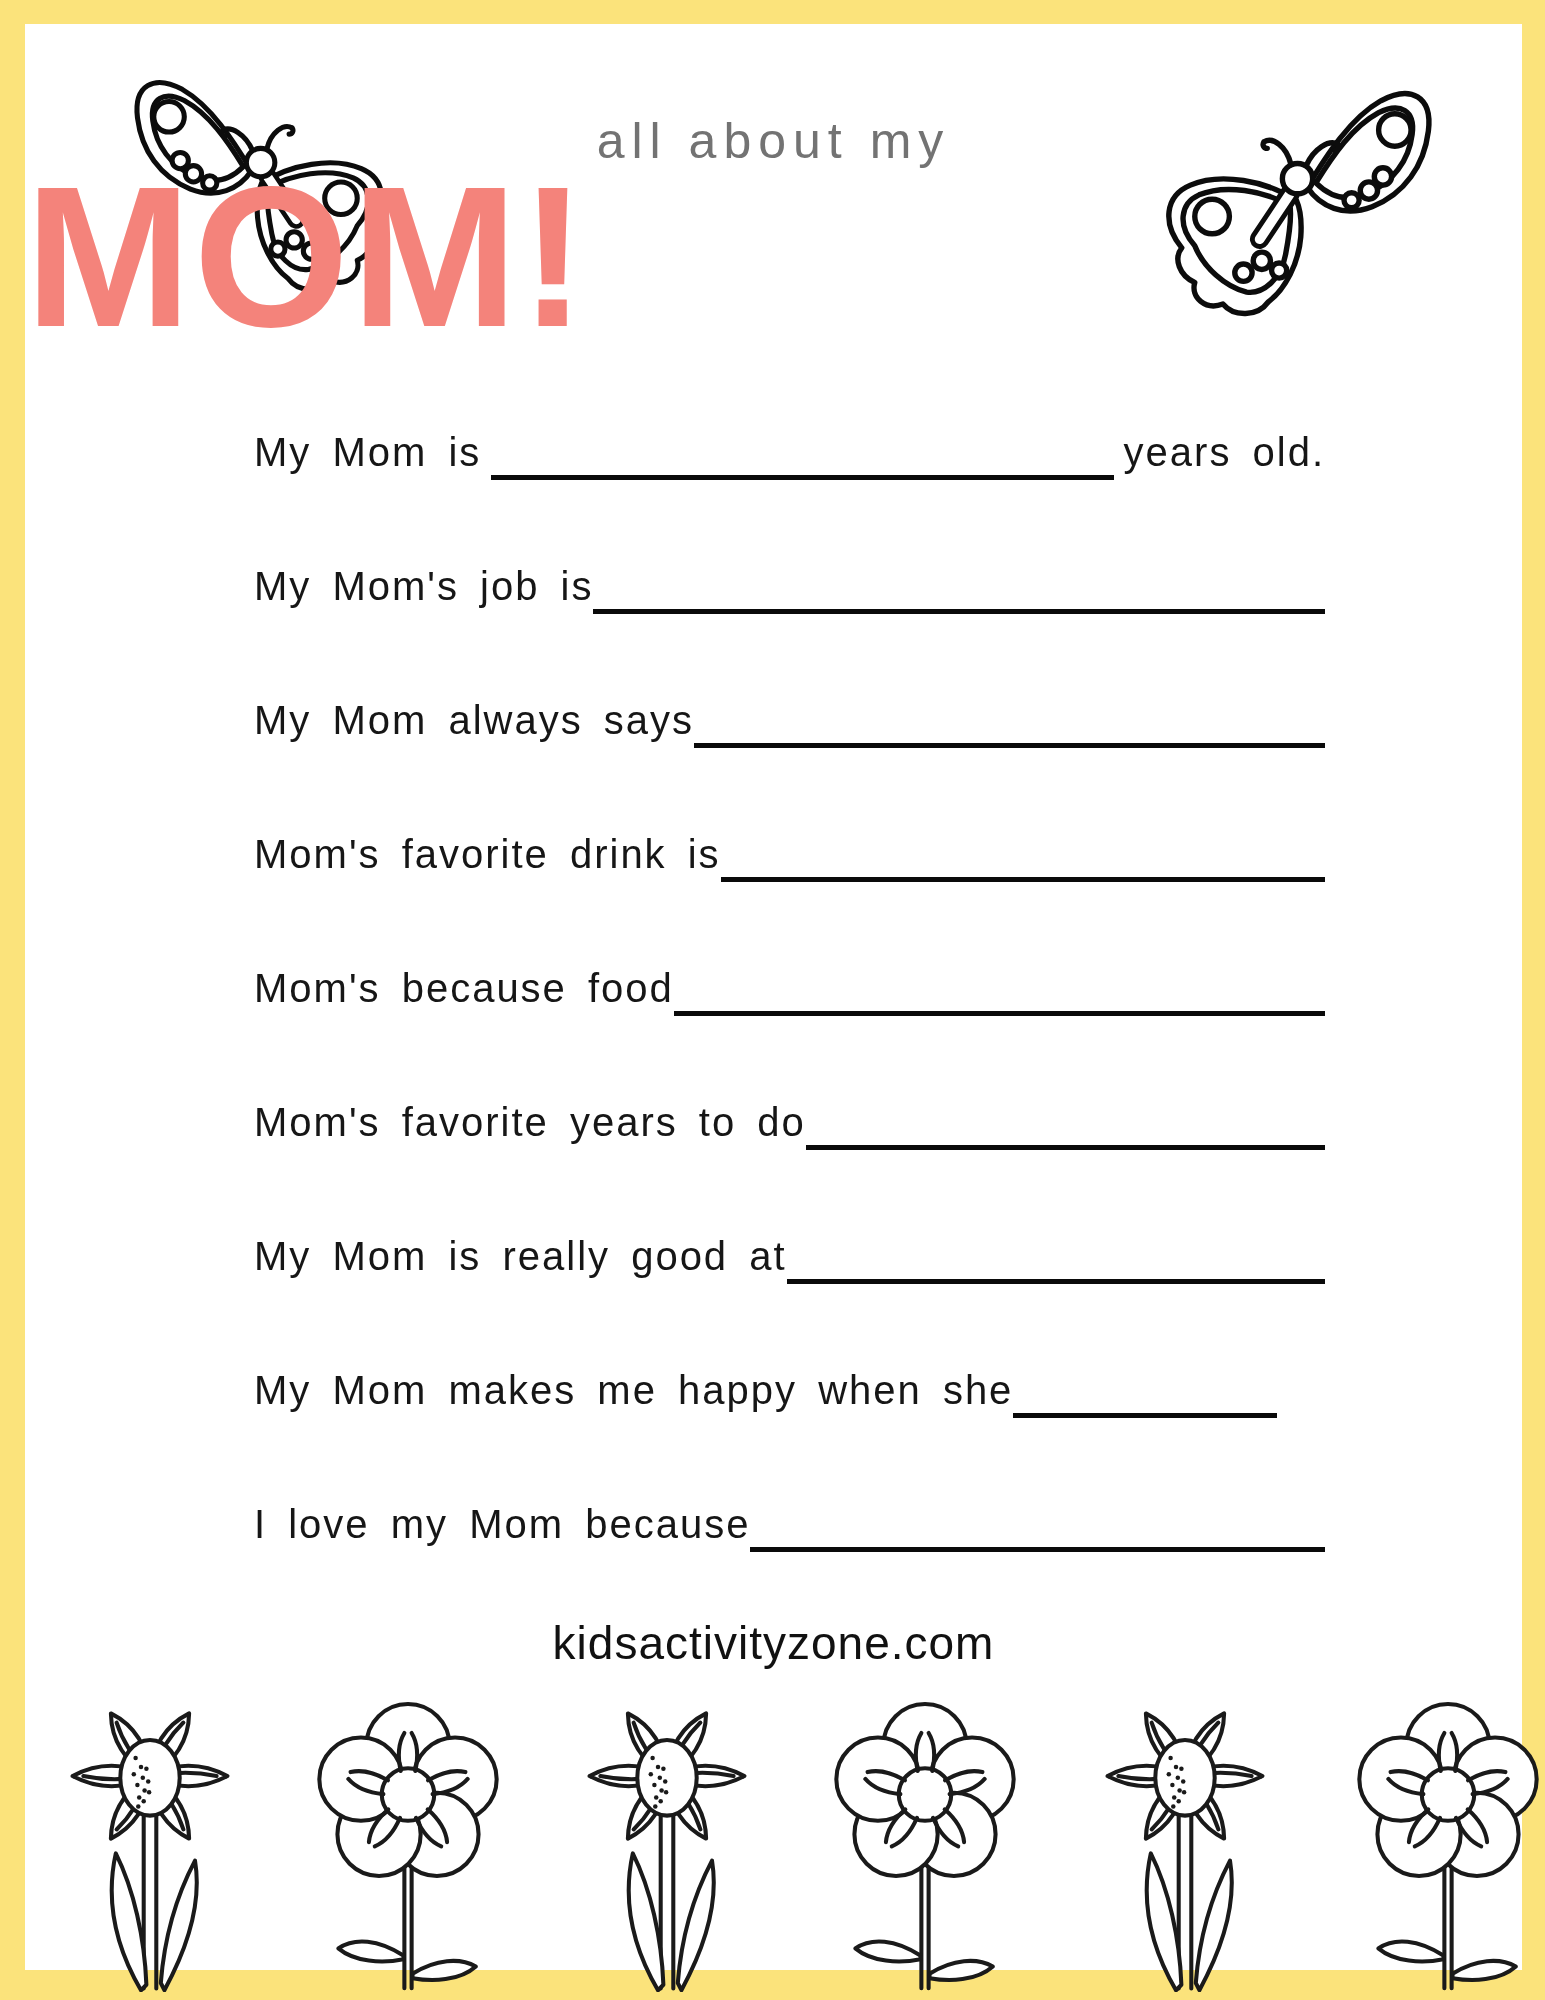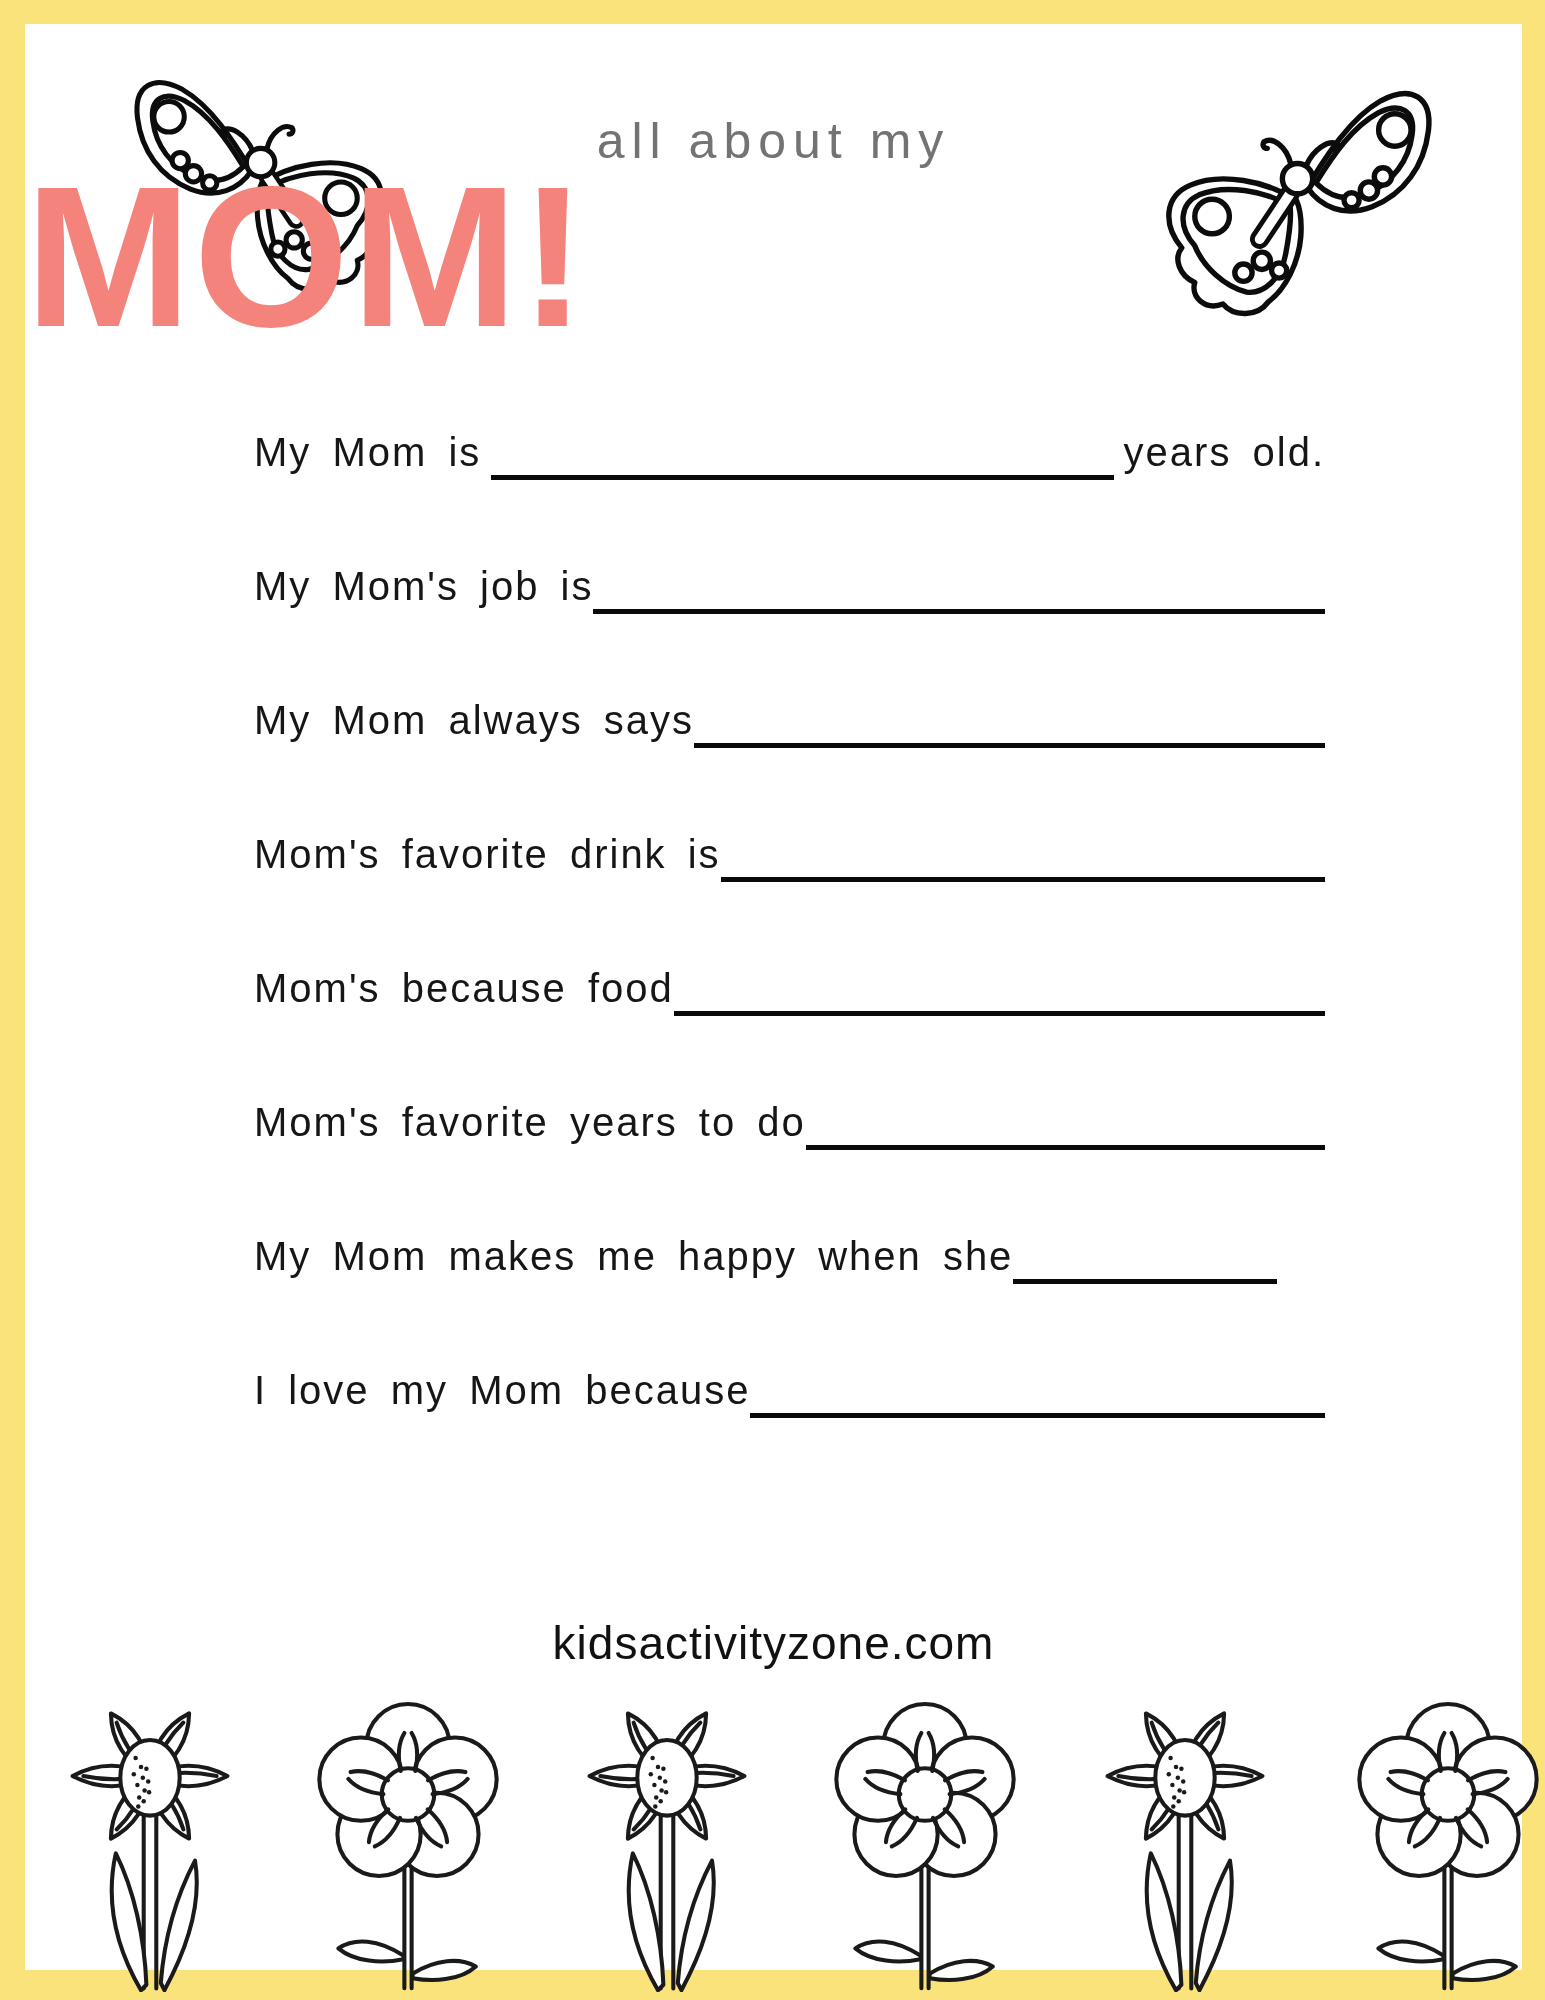--- a/index.html
+++ b/index.html
@@ -187,20 +187,24 @@
     </div>
     <div class="q-row">
       <span class="q-label">Mom's because food</span>
       <span class="blank"></span>
     </div>
     <div class="q-row">
       <span class="q-label">Mom's favorite years to do</span>
       <span class="blank"></span>
     </div>
     <div class="q-row">
+      <span class="q-label">My Mom is really good at</span>
+      <span class="blank"></span>
+    </div>
+    <div class="q-row">
       <span class="q-label">My Mom makes me happy when she</span>
       <span class="blank short"></span>
     </div>
     <div class="q-row">
       <span class="q-label">I love my Mom because</span>
       <span class="blank"></span>
     </div>
   </div>
 
   <div class="website">kidsactivityzone.com</div>

